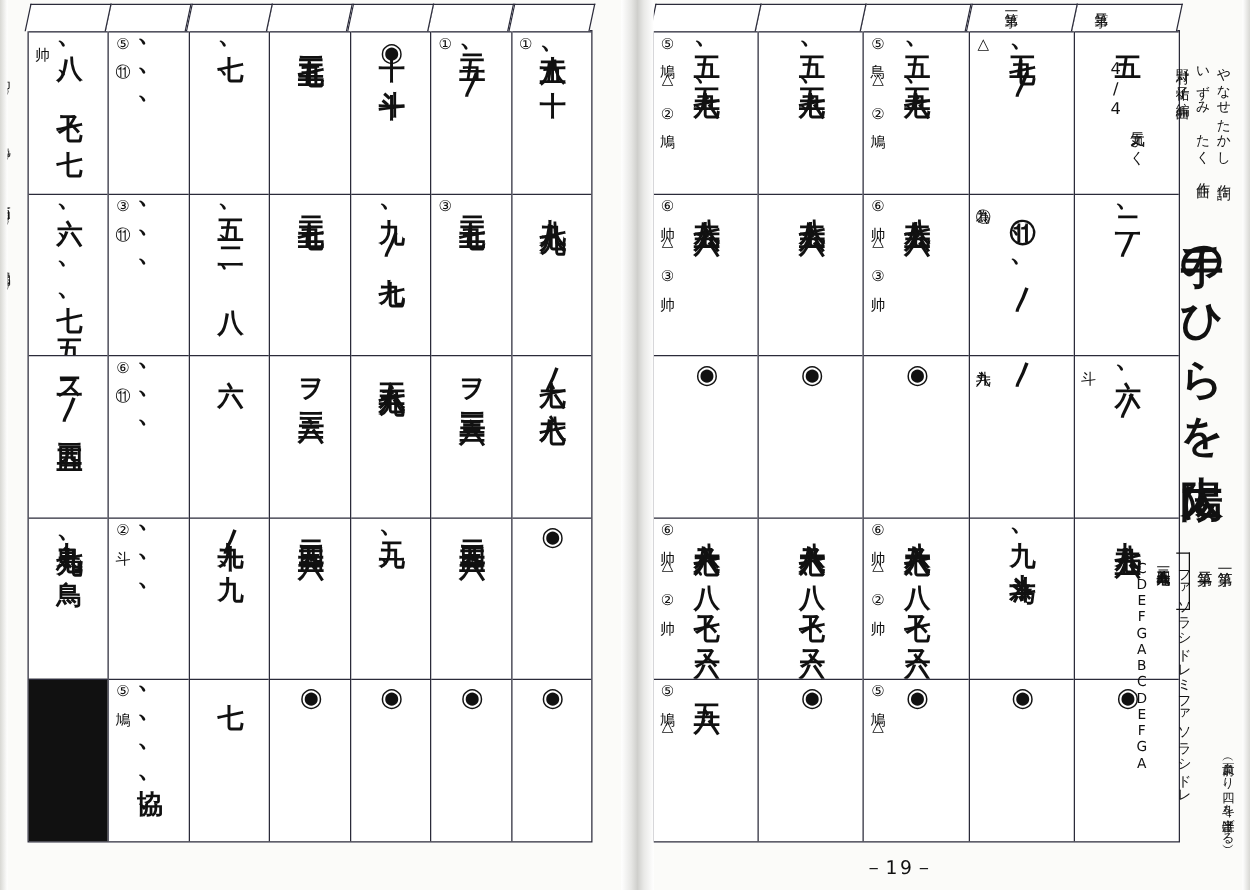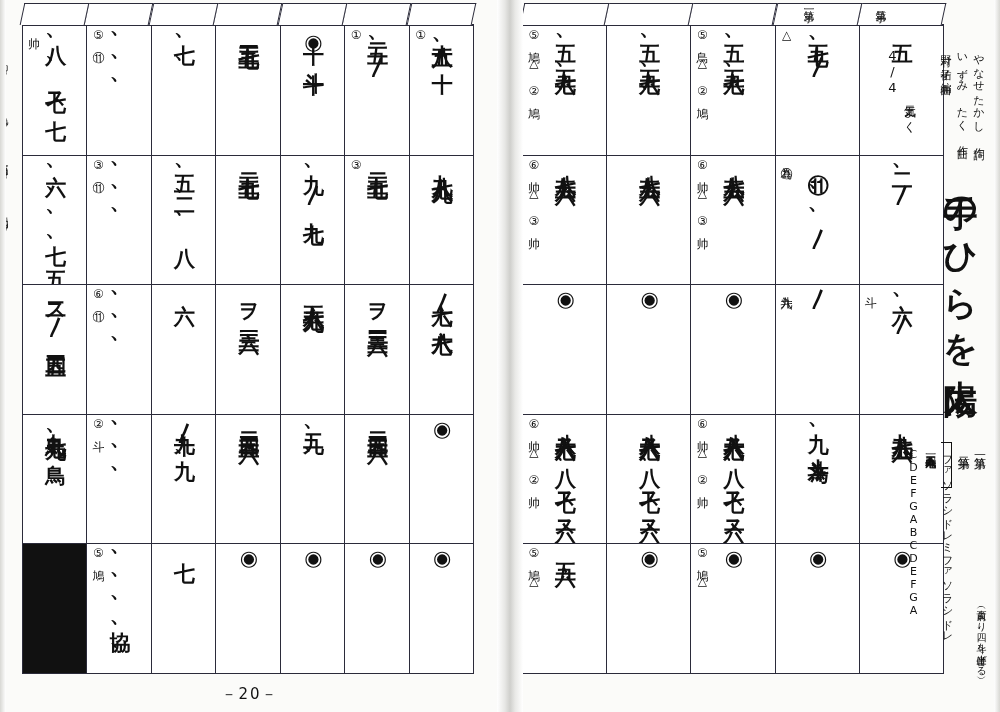--- a/index.html
+++ b/index.html
@@ -305,21 +305,20 @@
       <span>•帅</span>
       <span>○</span>
       <span>•九鳥</span>
       <span>○</span>
       <span>•三酉帅</span>
       <span>○</span>
       <span>•三動鳩</span>
       <span>○</span>
     </div>
 
-    <div class="folio">－20－</div>
   </div>
 
   <div class="sheet right">
 
     <div class="grid">
 
       <div class="col">
         <div class="tab slant"></div>
         <div class="cell">
           <div class="marks"></div>
@@ -464,15 +463,16 @@
           <span>第二箏</span>
         </div>
         <div class="tun-col">ファソラシドレミファソラシドレ</div>
         <div class="tun-col">一二三四五六七八九十斗為巾</div>
         <div class="tun-col">CDEFGABCDEFGA</div>
       </div>
       <div class="tun-note">（前頁より四、斗を半音上げる）</div>
 
     </div>
 
+    <div class="folio" style="left:-30px;">－19－</div>
   </div>
 
 </div>
 
 </body></html>

